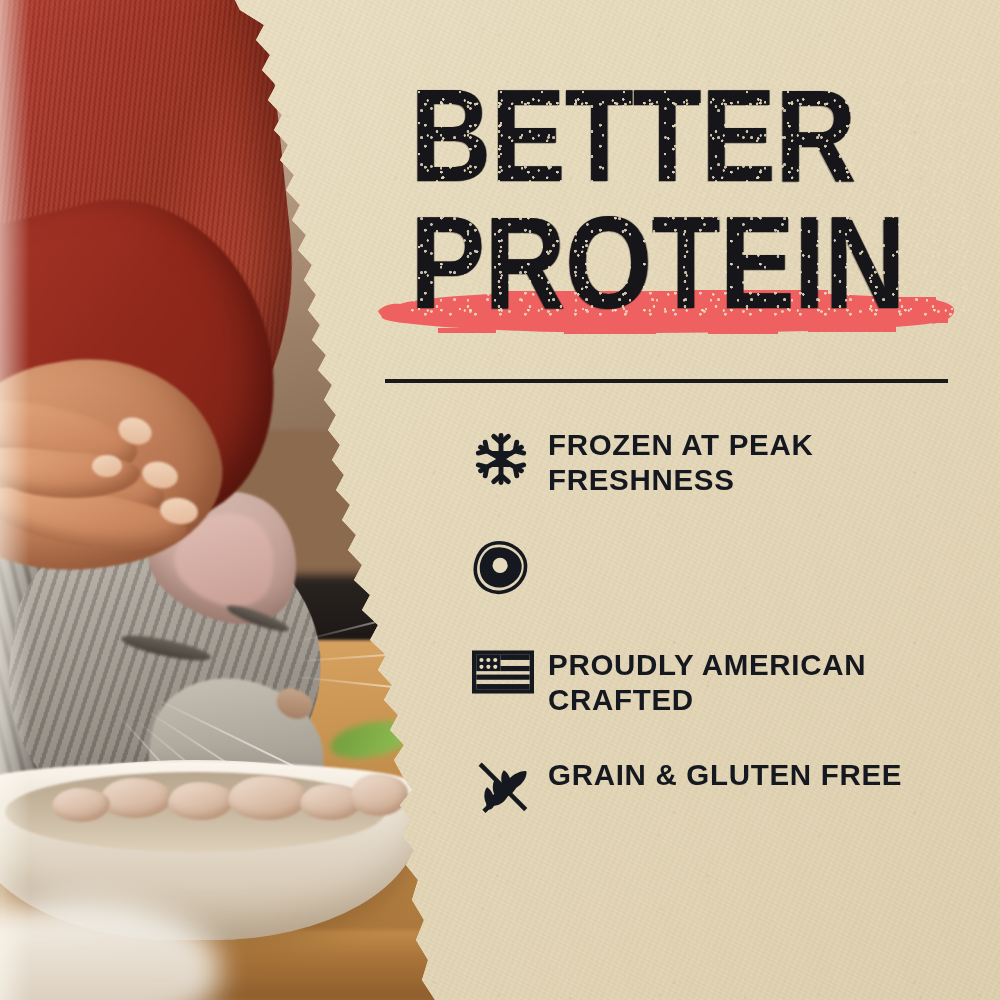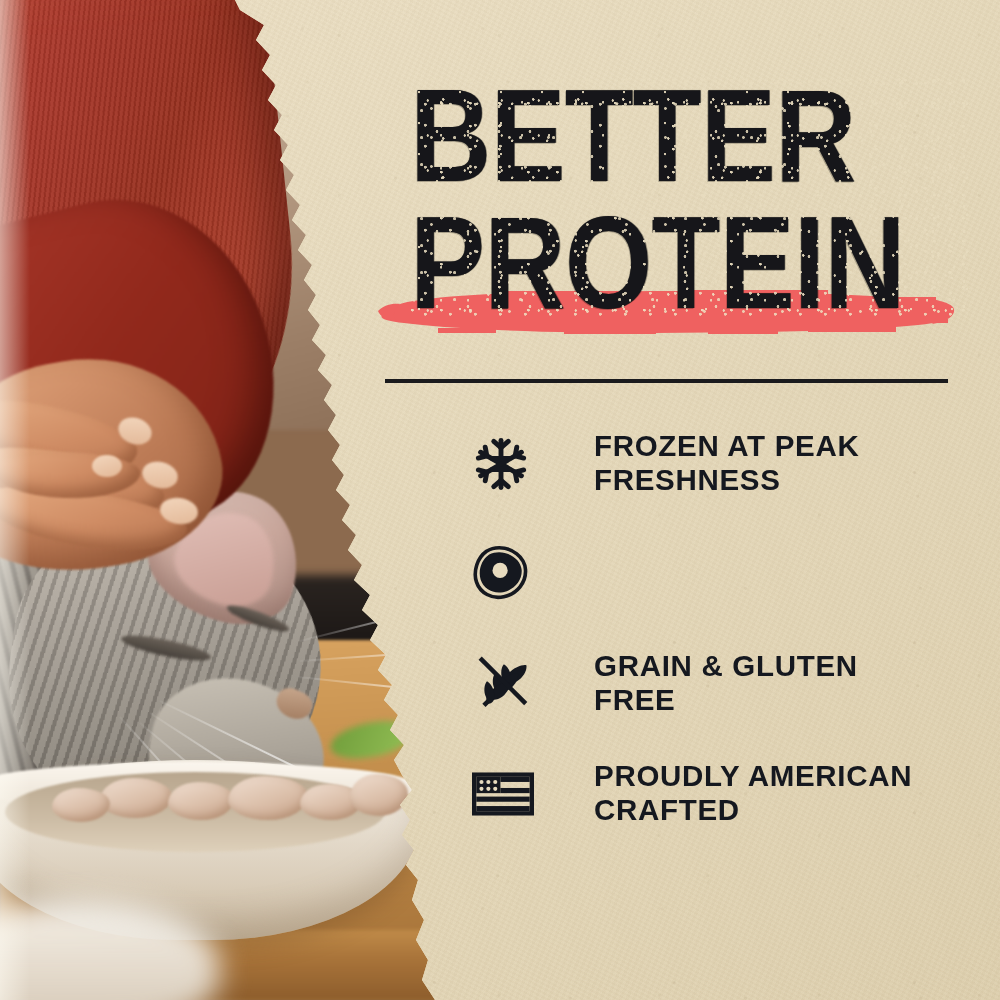--- a/index.html
+++ b/index.html
@@ -347,24 +347,23 @@
   }
 
   
   .features {
     position:absolute;
     left:472px; top:426px;
     width:470px;
   }
   .feature {
     display:flex;
-    align-items:center;
+    align-items:flex-start;
     margin-bottom:38px;
     min-height:72px;
-    gap:46px;
   }
   .feat-icon {
     width:76px;
     flex:0 0 76px;
     display:flex;
     align-items:center;
     justify-content:flex-start;
     padding-top:4px;
   }
   .feat-text {
@@ -509,20 +508,46 @@
             <path d="M30,8 C42,8 54,16.5 54.8,27.6 C55.6,39 47,49.4 34.4,52
                      C23.4,54.3 12.8,48.4 9.6,38.4 C6.4,28.4 10.4,16.4 19,10.6
                      C22.2,8.8 26,8 30,8 Z" fill="#15181f"></path>
             <circle cx="31" cy="28" r="8.4" fill="#e7dbbe"></circle>
           </svg>
         </span>
       </div>
 
       <div class="feature">
         <span class="feat-icon">
+          <svg width="62" height="44" viewBox="0 0 72 50">
+            <rect x="2.5" y="2.5" width="67" height="45" fill="none" stroke="#15181f" stroke-width="5"></rect>
+
+            <rect x="5" y="5" width="28" height="19" fill="#15181f"></rect>
+
+            <g fill="#e7dbbe">
+              <circle cx="11" cy="11" r="2.4"></circle>
+                <circle cx="19" cy="11" r="2.4"></circle>
+                <circle cx="27" cy="11" r="2.4"></circle>
+              <circle cx="11" cy="19" r="2.4"></circle>
+                <circle cx="19" cy="19" r="2.4"></circle>
+                <circle cx="27" cy="19" r="2.4"></circle>
+            </g>
+
+            <rect x="33" y="5" width="34" height="6" fill="#15181f"></rect>
+            <rect x="33" y="18" width="34" height="6" fill="#15181f"></rect>
+
+            <rect x="5" y="28" width="62" height="6" fill="#15181f"></rect>
+            <rect x="5" y="39" width="62" height="6" fill="#15181f"></rect>
+          </svg>
+        </span>
+        <span class="feat-text">PROUDLY AMERICAN CRAFTED</span>
+      </div>
+
+      <div class="feature">
+        <span class="feat-icon">
           <svg width="60" height="60" viewBox="0 0 64 64">
             <g fill="#15181f">
 
               <path d="M11,53 C18,46 27,37 38,26 L41.5,29.5 C30.5,40.5 21.5,49.5 14.5,56.5 Z"></path>
 
               <g>
                 <path d="M39,21 C45,14 54,11 58,12 C59,17 55,25 48,29 C43,32 38,31 36,28 C34.5,25.6 36,23.4 39,21 Z"></path>
                 <path d="M33,28 C30,22 31,14 34,11 C38,13 42,20 42,27 C42,32 39,35 36,35 C33.4,35 33.6,31 33,28 Z"></path>
                 <path d="M30,30 C36,23 45,20 49,21 C50,26 46,34 39,38 C34,41 29,40 27,37 C25.5,34.6 27,32.4 30,30 Z"></path>
                 <path d="M24,37 C21,31 22,23 25,20 C29,22 33,29 33,36 C33,41 30,44 27,44 C24.4,44 24.6,40 24,37 Z"></path>
@@ -530,41 +555,15 @@
                 <path d="M15,46 C12,40 13,32 16,29 C20,31 24,38 24,45 C24,50 21,53 18,53 C15.4,53 15.6,49 15,46 Z"></path>
               </g>
 
               <path d="M7,6 L10.4,2.6 L59,51.2 L55.6,54.6 Z"></path>
             </g>
           </svg>
         </span>
         <span class="feat-text">GRAIN &amp; GLUTEN FREE</span>
       </div>
 
-      <div class="feature">
-        <span class="feat-icon">
-          <svg width="62" height="44" viewBox="0 0 72 50">
-            <rect x="2.5" y="2.5" width="67" height="45" fill="none" stroke="#15181f" stroke-width="5"></rect>
-
-            <rect x="5" y="5" width="28" height="19" fill="#15181f"></rect>
-
-            <g fill="#e7dbbe">
-              <circle cx="11" cy="11" r="2.4"></circle>
-                <circle cx="19" cy="11" r="2.4"></circle>
-                <circle cx="27" cy="11" r="2.4"></circle>
-              <circle cx="11" cy="19" r="2.4"></circle>
-                <circle cx="19" cy="19" r="2.4"></circle>
-                <circle cx="27" cy="19" r="2.4"></circle>
-            </g>
-
-            <rect x="33" y="5" width="34" height="6" fill="#15181f"></rect>
-            <rect x="33" y="18" width="34" height="6" fill="#15181f"></rect>
-
-            <rect x="5" y="28" width="62" height="6" fill="#15181f"></rect>
-            <rect x="5" y="39" width="62" height="6" fill="#15181f"></rect>
-          </svg>
-        </span>
-        <span class="feat-text">PROUDLY AMERICAN CRAFTED</span>
-      </div>
-
     </div>
   </div>
 </div>
 
 </body></html>

